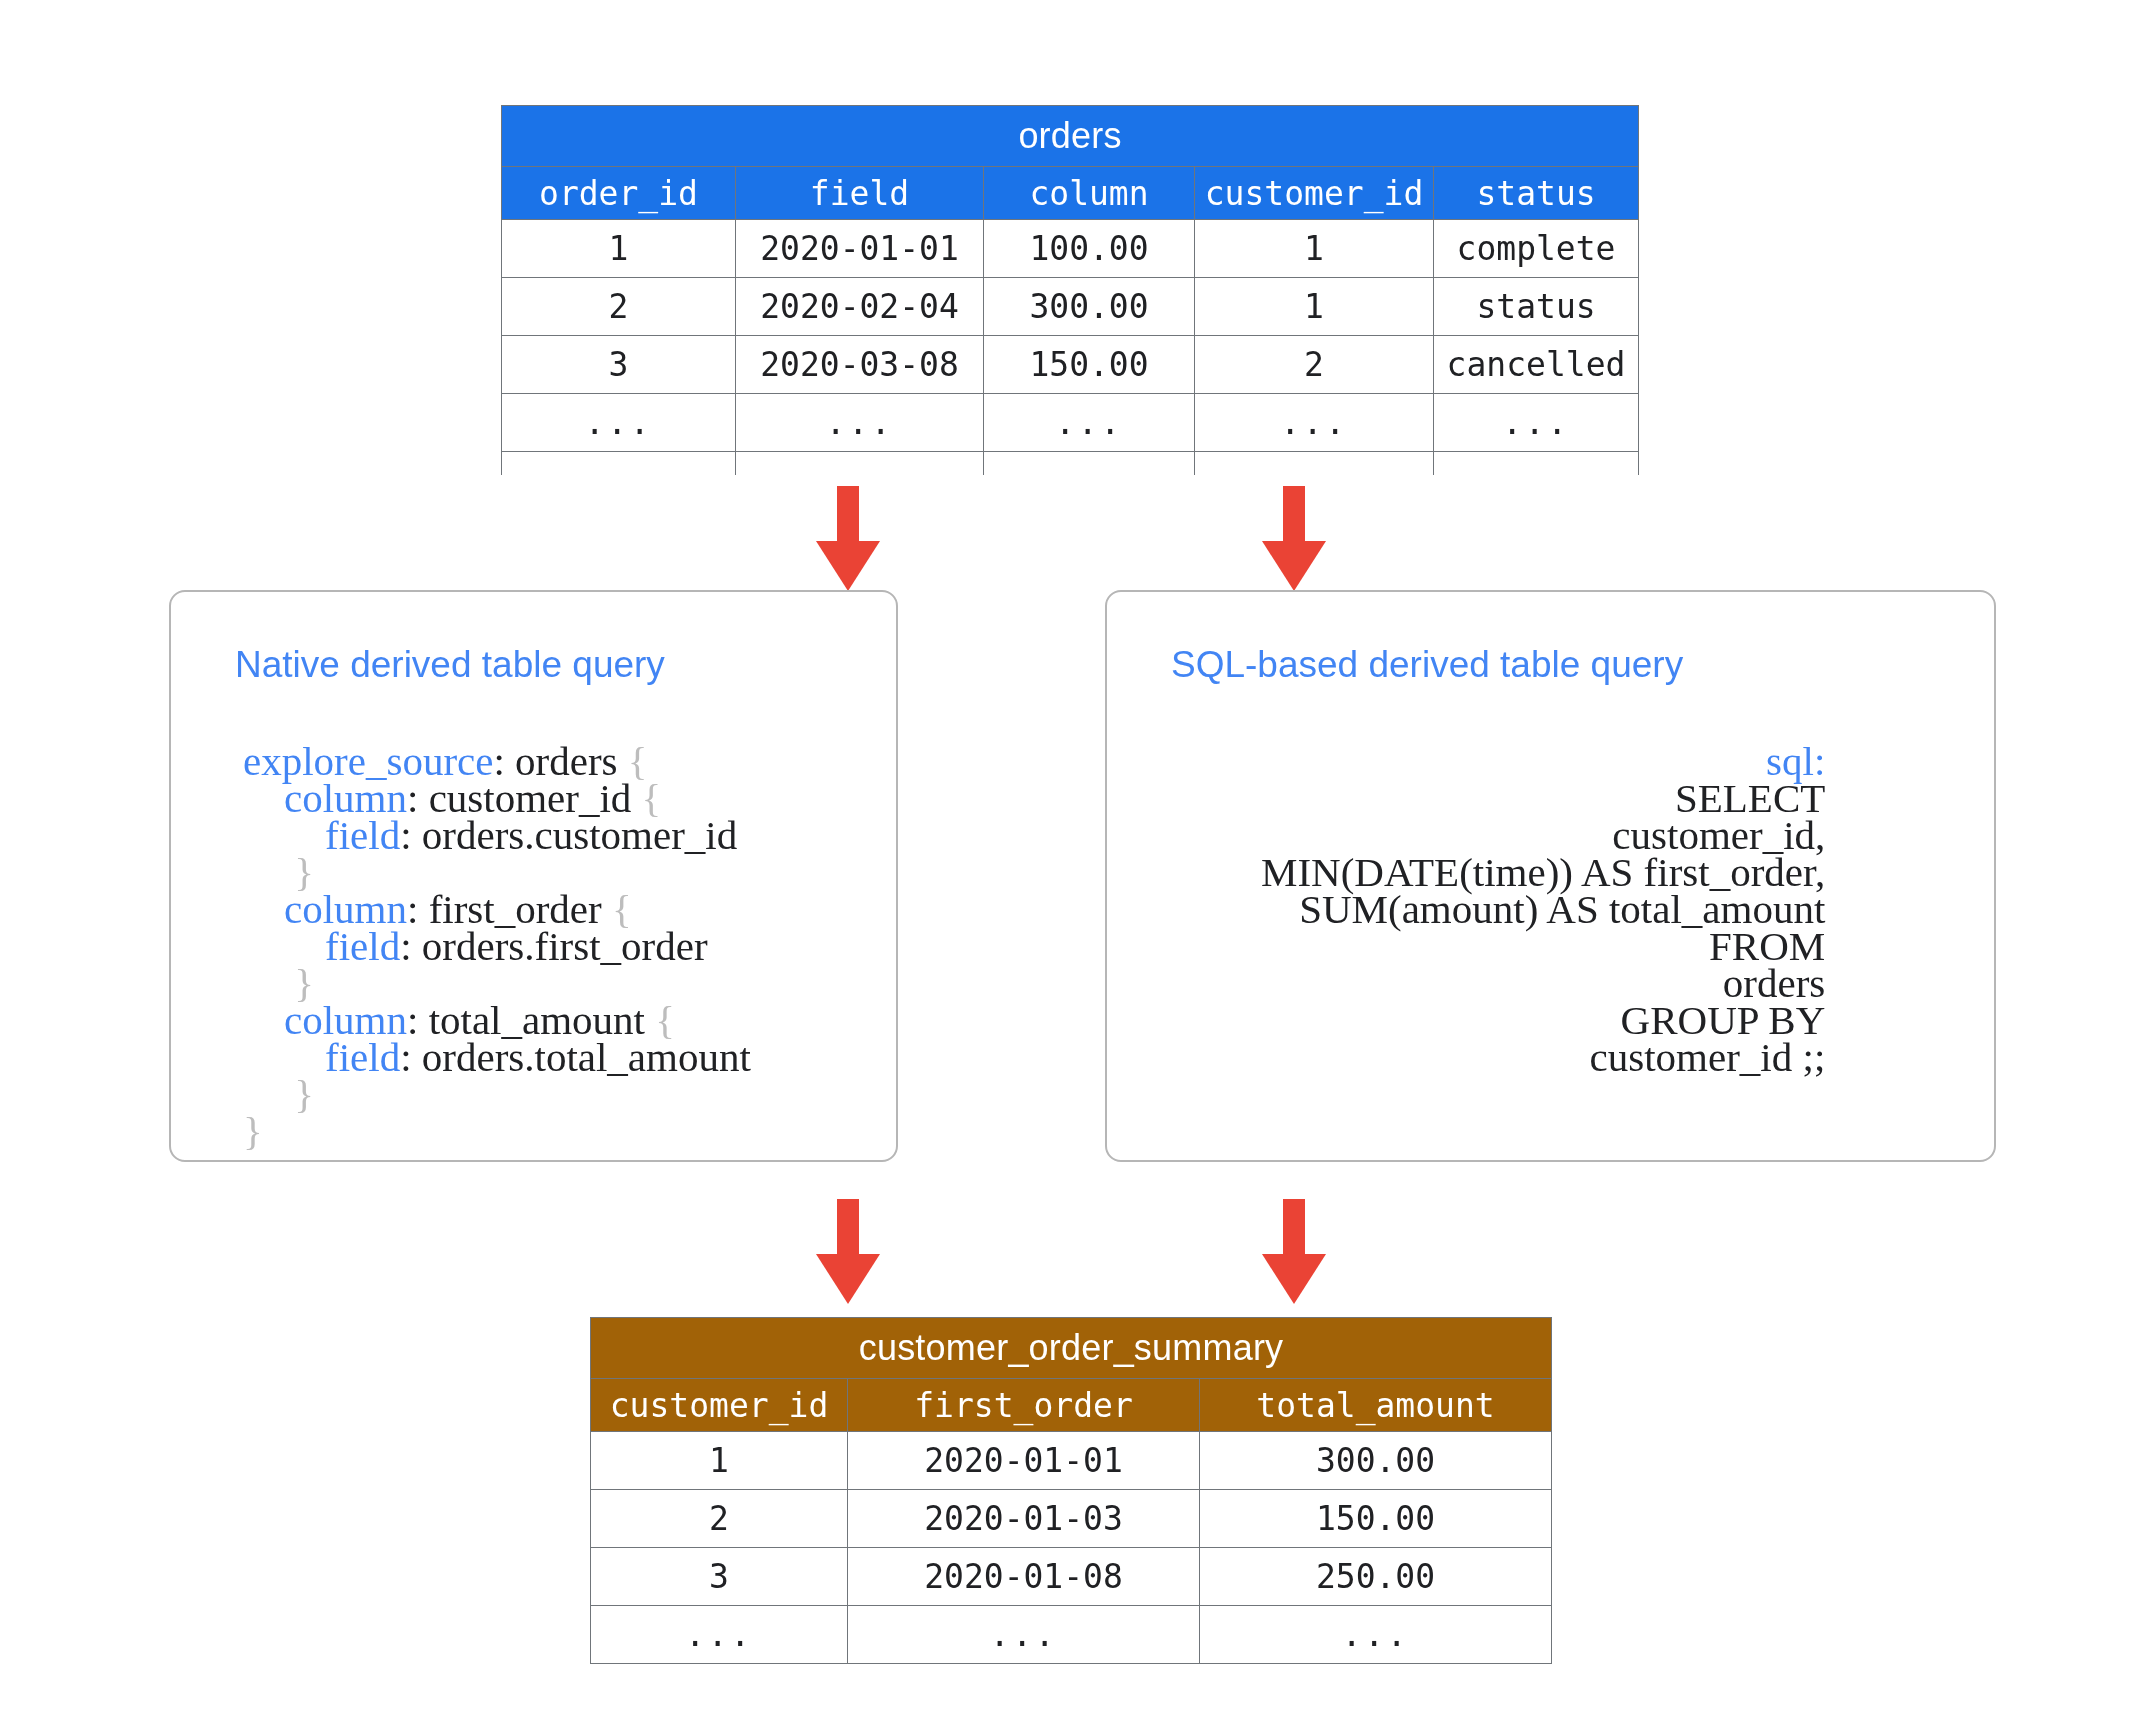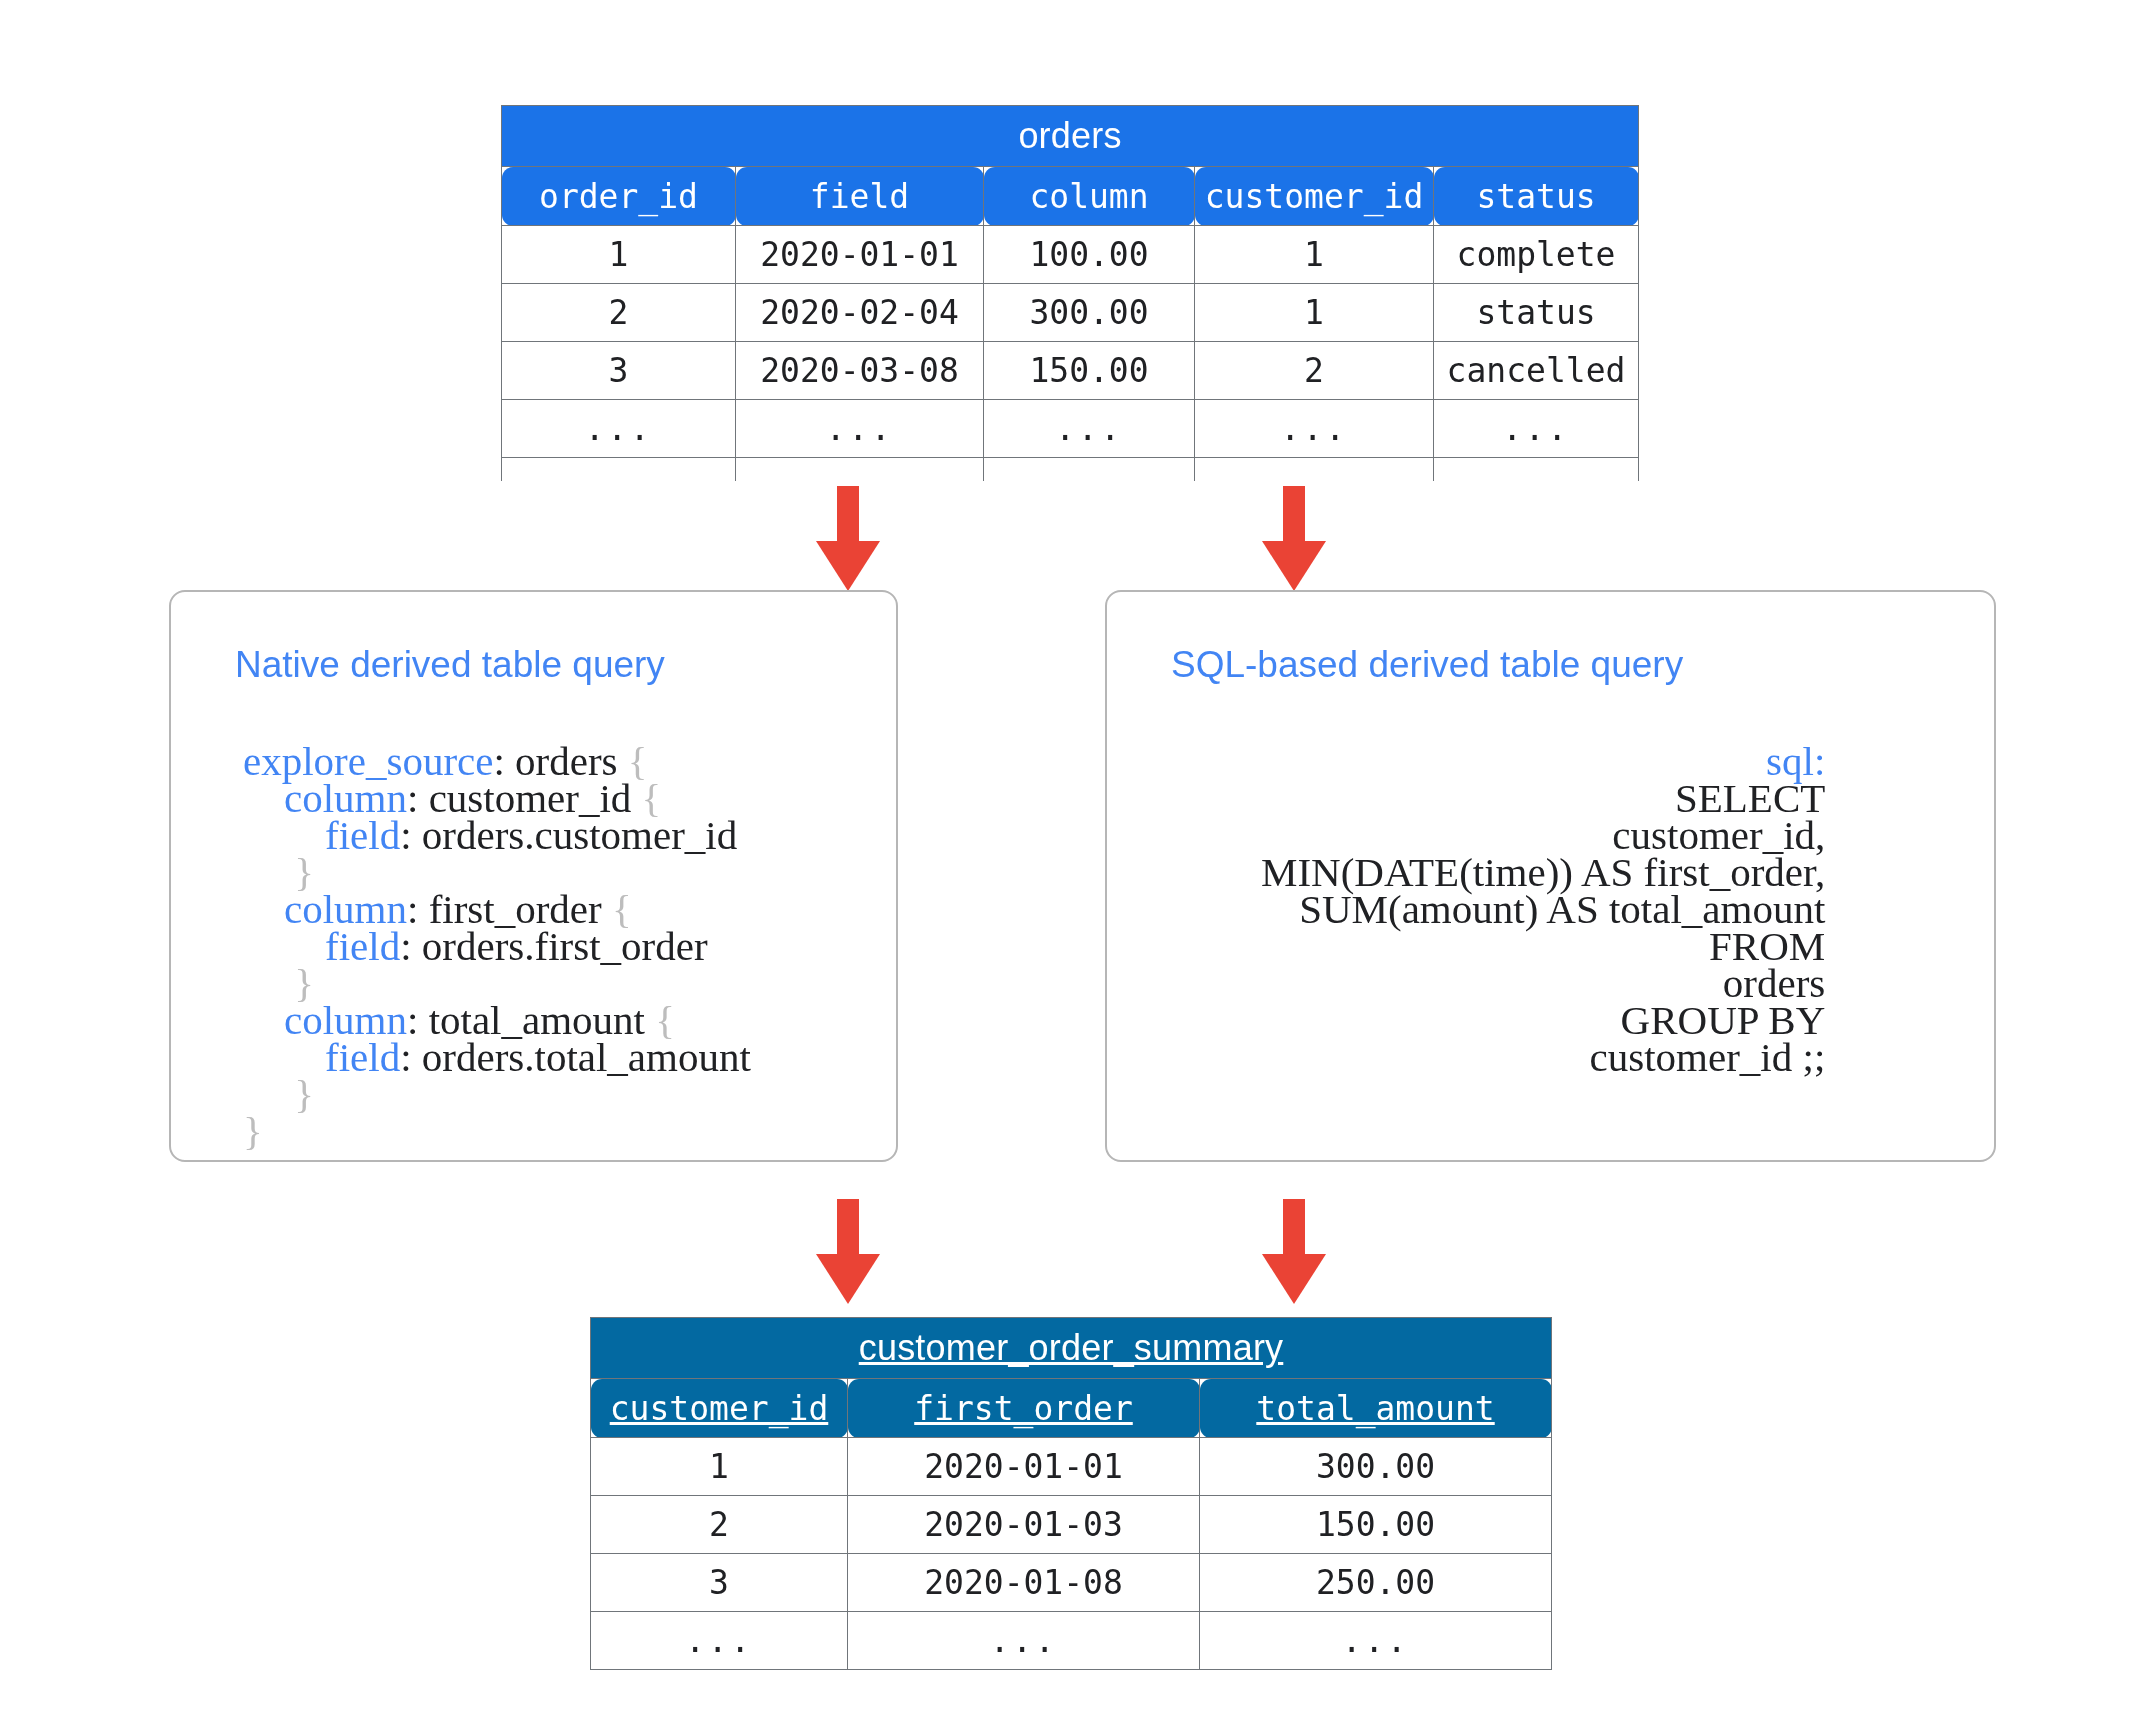--- a/index.html
+++ b/index.html
@@ -38,23 +38,22 @@
     height: 61px;
     border-left-color: #70757a;
     border-right-color: #70757a;
     border-bottom: 1.8px solid #70757a;
     letter-spacing: 0.2px;
   }
   .tbl-col {
     color: #ffffff;
     font-size: 33px;
     text-align: center;
-    height: 59px;
+    height: 53px;
     font-weight: 400;
-    border-radius: 11px;
   }
   .tbl-cell {
     font-size: 33px;
     text-align: center;
     height: 58px;
     color: #202124;
     background: #ffffff;
   }
   .dots-cell {
     font-size: 33px;
@@ -84,23 +83,22 @@
   }
 
   
   #summary-table {
     left: 590px;
     top: 1317px;
     width: 961px;
   }
   #summary-table .tbl-title,
   #summary-table .tbl-col {
-    background: #0369a1;
+    background: #a16207;
     border-color: #70757a;
-    text-decoration: underline;
   }
 
   
   .arrow {
     position: absolute;
     width: 64px;
     height: 103px;
   }
   .arrow .shaft {
     position: absolute;

